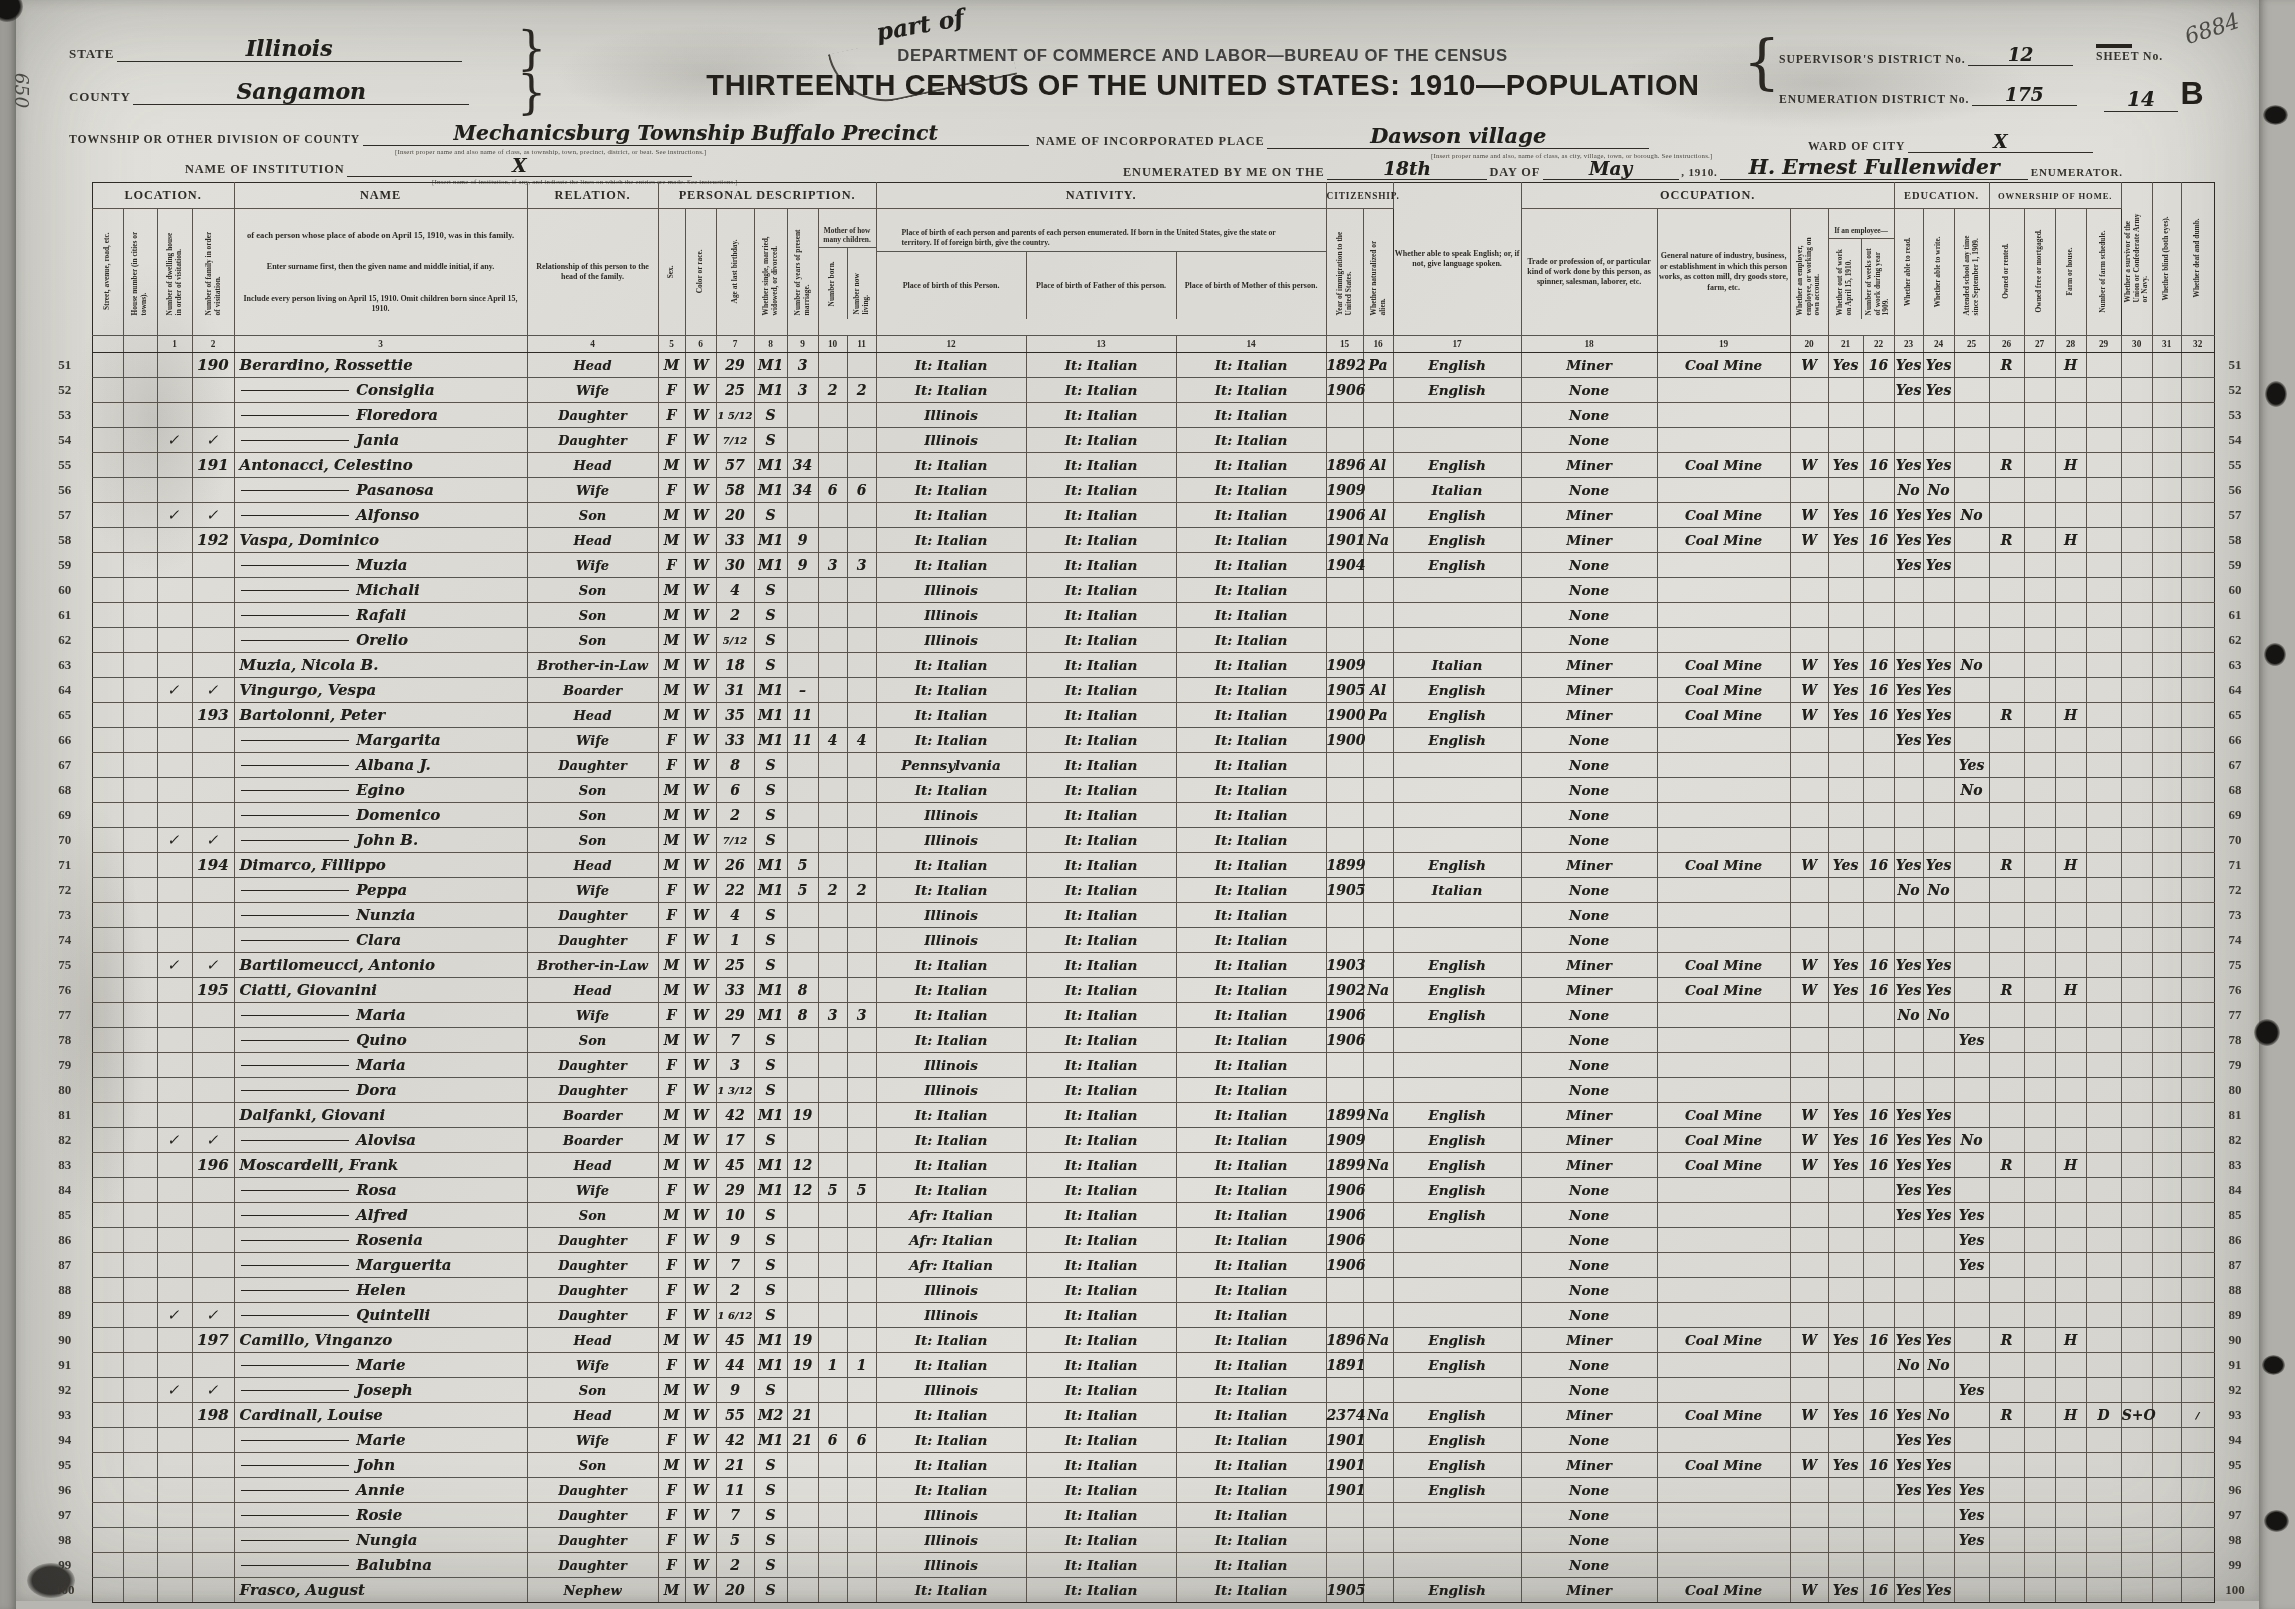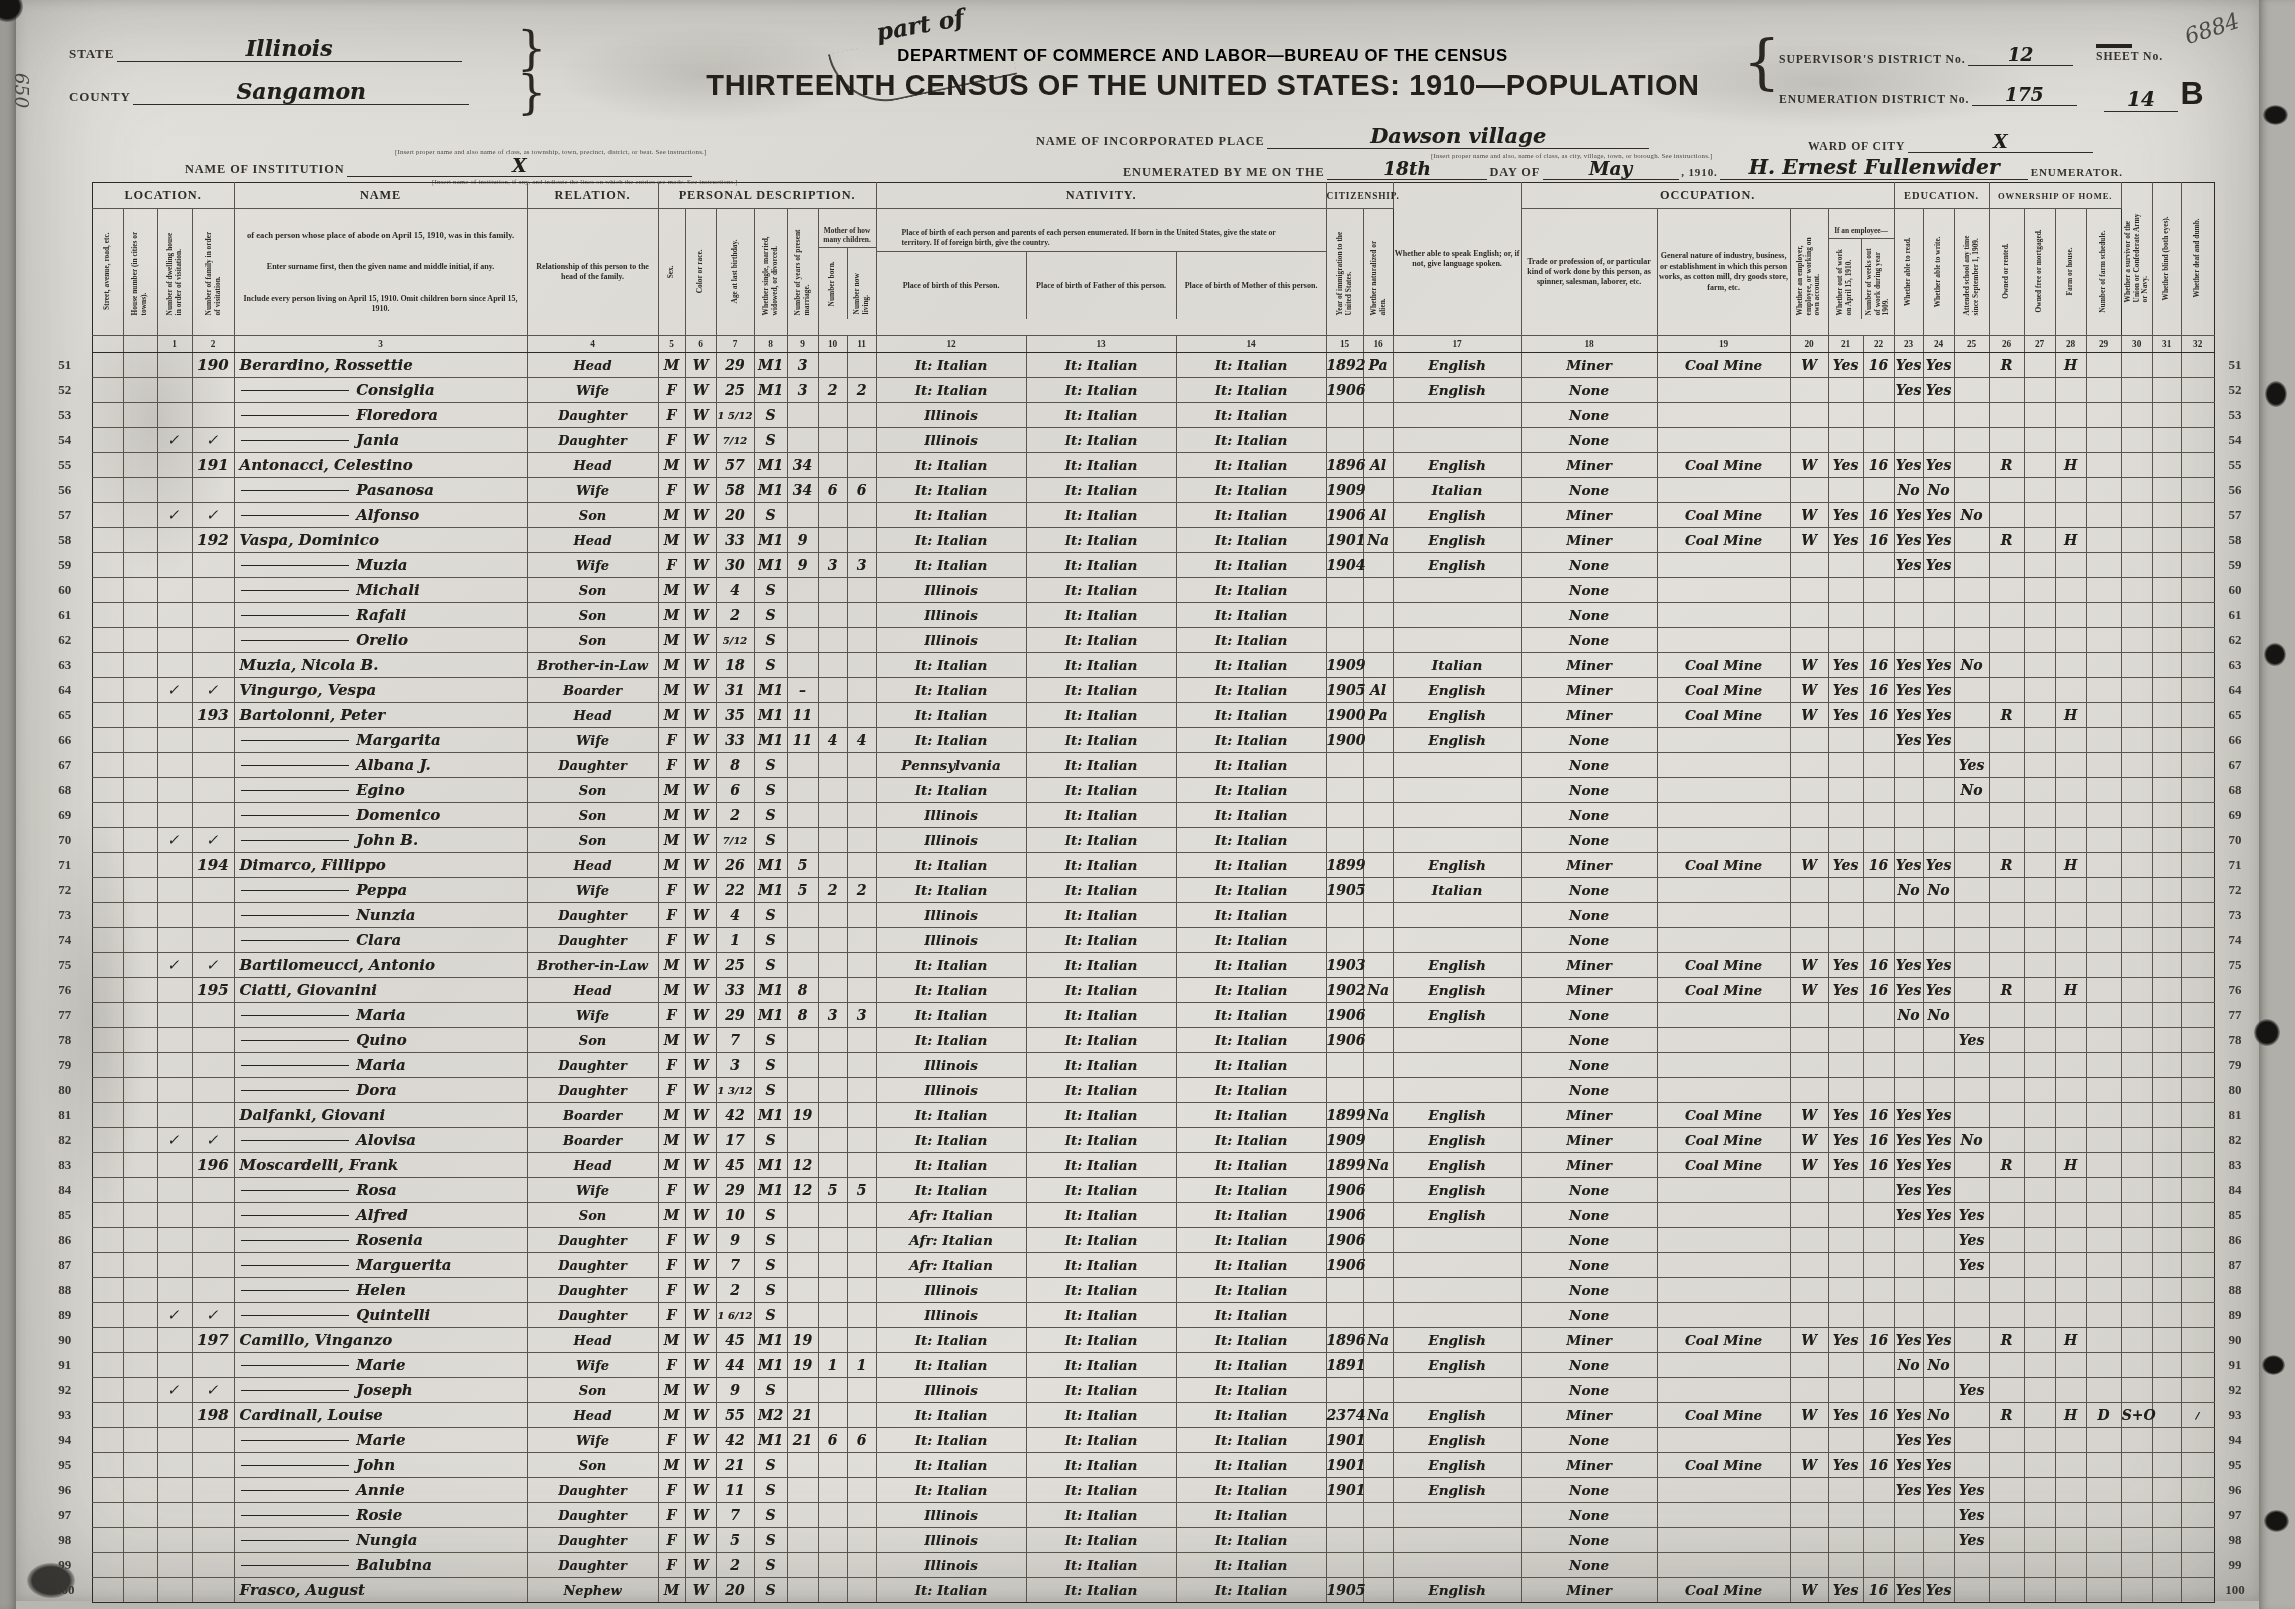--- a/index.html
+++ b/index.html
@@ -16,21 +16,21 @@
   .smudge{position:absolute;border-radius:50%;background:radial-gradient(ellipse at center,rgba(95,92,85,.20),rgba(95,92,85,0) 70%);}
   .hw{font-family:"DejaVu Serif",serif;font-style:italic;font-weight:600;color:#211f1b;
       text-shadow:0 0 0.6px rgba(32,30,26,.45);}
   .pencil{color:#4c4a45;text-shadow:none;font-weight:500;}
   .plabel{font-family:"Liberation Serif",serif;font-weight:700;letter-spacing:0.9px;color:#35322d;}
   .note{font:500 6.8px/1.15 "Liberation Serif",serif;color:#4a463f;letter-spacing:0.2px;}
   .uline{display:inline-block;border-bottom:1.2px solid #2f2c27;text-align:center;vertical-align:bottom;}
   .hdr-item{position:absolute;white-space:nowrap;}
   .brace{position:absolute;font:400 46px/1 "DejaVu Serif",serif;color:#2b2823;}
   .title-dept{position:absolute;left:746px;top:46px;width:913px;text-align:center;
-      font:700 16.7px "Liberation Sans",sans-serif;letter-spacing:0.6px;color:#000000;}
+      font:700 16.7px "Liberation Sans",sans-serif;letter-spacing:0.6px;color:#404040;}
   .title-main{position:absolute;left:617px;top:69px;width:1172px;text-align:center;
       font:700 29px "Liberation Sans",sans-serif;letter-spacing:0.6px;color:#23201b;}
   .swoosh{position:absolute;left:832px;top:35px;width:179px;height:57px;
       border-bottom:2.5px solid rgba(40,37,32,.8);border-left:2.5px solid rgba(40,37,32,.8);
       border-radius:0 0 0 80px;transform:rotate(-12deg);}
   
   table.census{position:absolute;left:38px;top:182px;width:2213px;border-collapse:collapse;table-layout:fixed;}
   .census th,.census td{border:0.6px solid #5a554c;padding:0;overflow:visible;}
   .census .gut{border:none !important;background:transparent;font:700 13px "Liberation Serif",serif;
       color:#3b3832;text-align:center;vertical-align:middle;}
@@ -126,20 +126,24 @@
   </div>
   <div class="hdr-item" style="left:2104px;top:75px">
     <span class="uline" style="width:74px"><span class="hw" style="font-size:20px">14</span></span>
     <span class="bigB">B</span>
   </div>
   <div class="hdr-item" style="left:1808px;top:131px">
     <span class="plabel" style="font-size:11.7px">WARD OF CITY</span>
     <span class="uline" style="width:185px"><span class="hw" style="font-size:18.5px">X</span></span>
   </div>
 
+  <div class="hdr-item" style="left:69px;top:121px">
+    <span class="plabel" style="font-size:11.7px">TOWNSHIP OR OTHER DIVISION OF COUNTY</span>
+    <span class="uline" style="width:666px"><span class="hw" style="font-size:20.4px">Mechanicsburg Township Buffalo Precinct</span></span>
+  </div>
   <div class="hdr-item note" style="left:395px;top:148px">[Insert proper name and also name of class, as township, town, precinct, district, or beat.  See instructions.]</div>
   <div class="hdr-item" style="left:1036px;top:123px">
     <span class="plabel" style="font-size:12.3px">NAME OF INCORPORATED PLACE</span>
     <span class="uline" style="width:382px"><span class="hw" style="font-size:21px">Dawson village</span></span>
   </div>
   <div class="hdr-item note" style="left:1431px;top:152px">[Insert proper name and also, name of class, as city, village, town, or borough.  See instructions.]</div>
 
   <div class="hdr-item" style="left:185px;top:155px">
     <span class="plabel" style="font-size:12.3px">NAME OF INSTITUTION</span>
     <span class="uline" style="width:345px"><span class="hw" style="font-size:18.5px">X</span></span>

